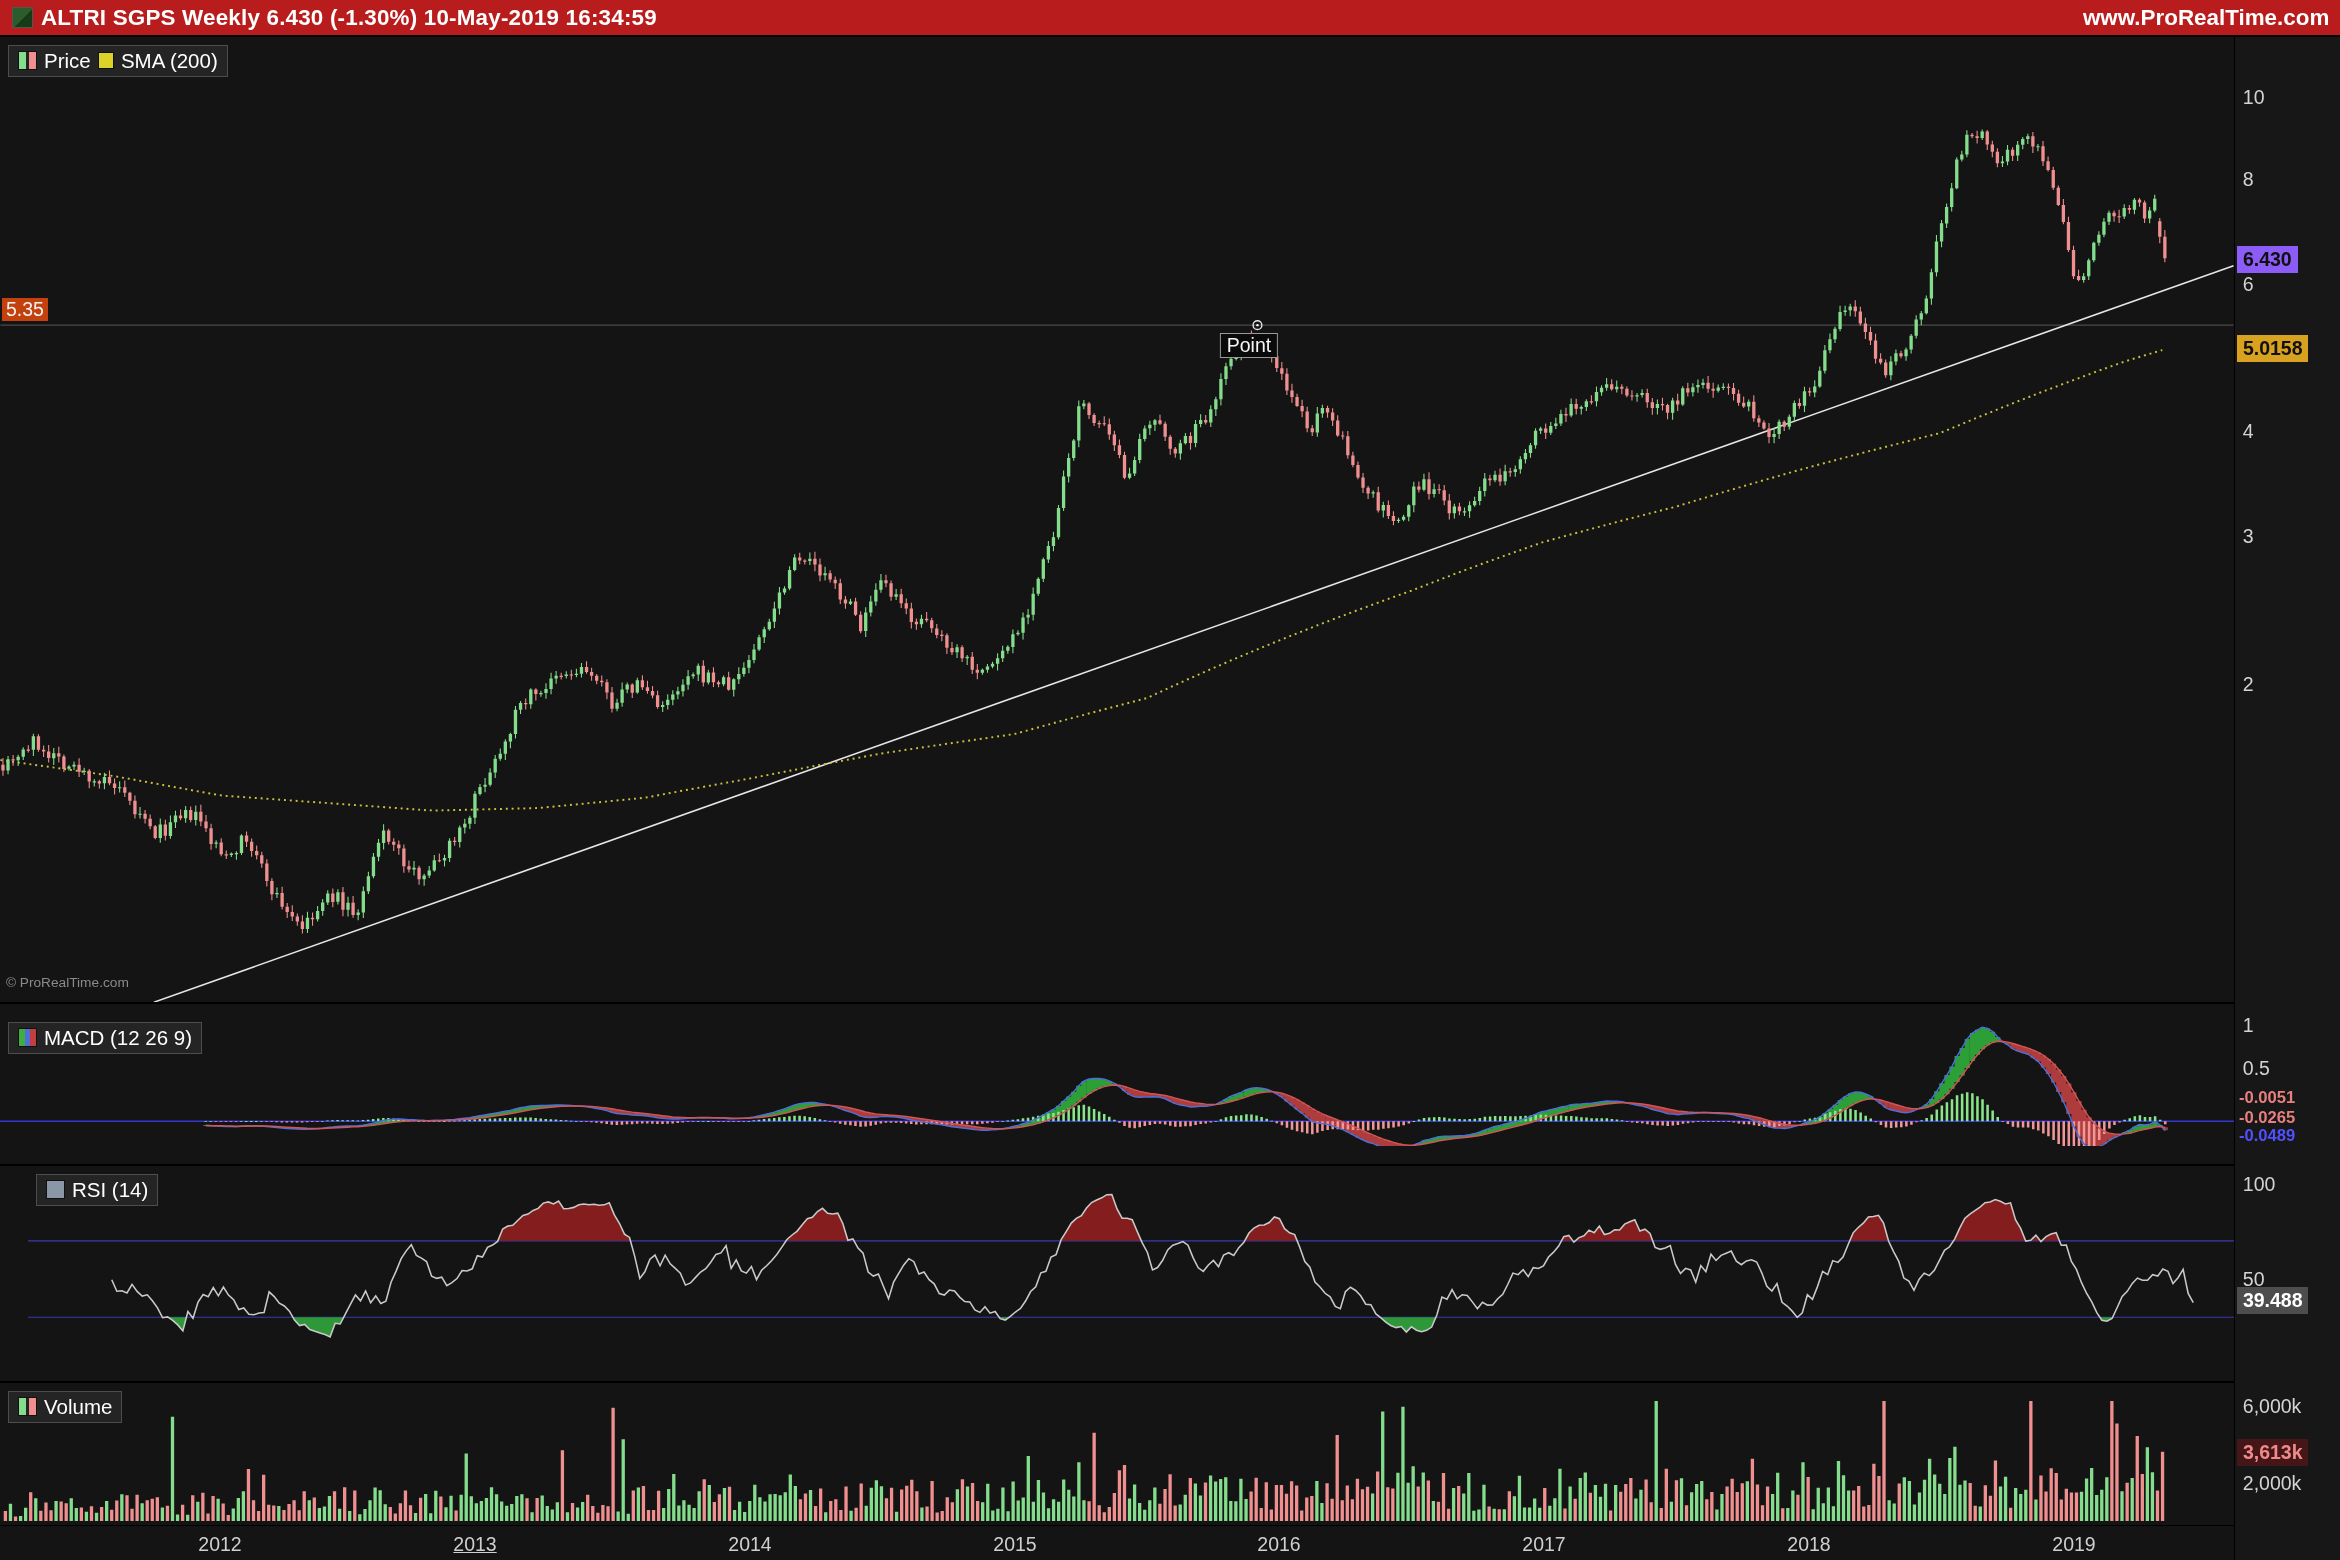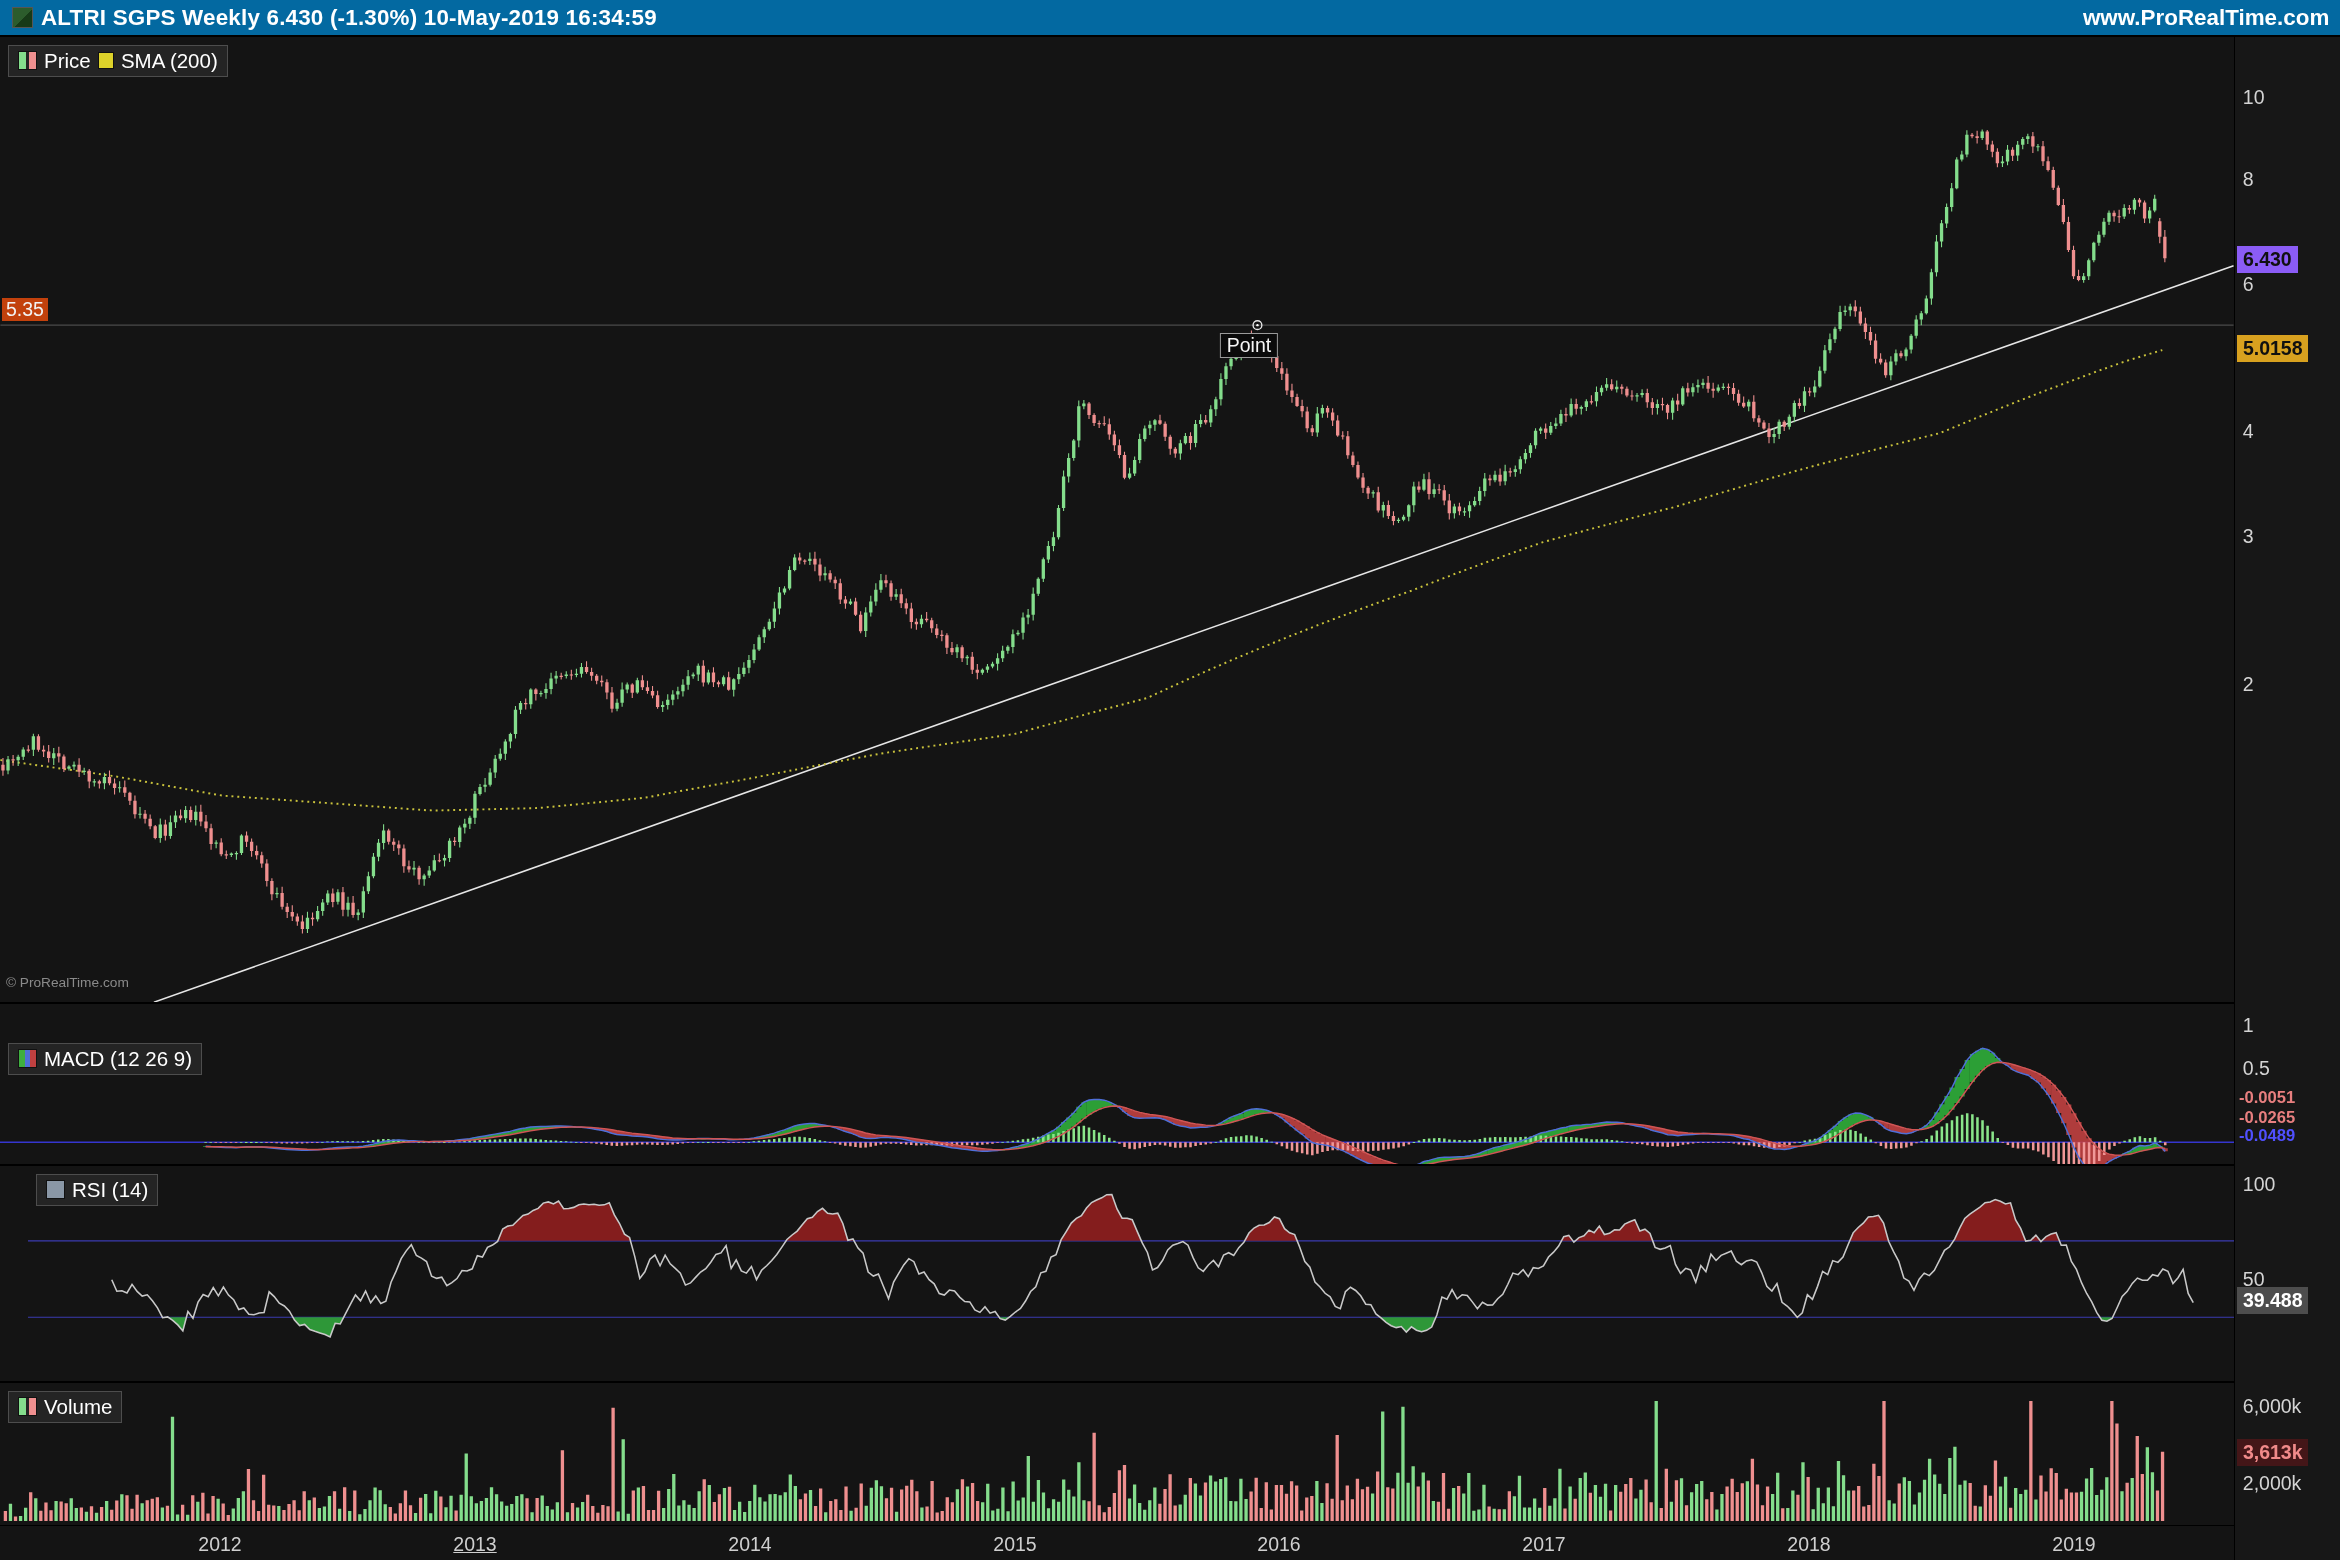--- a/index.html
+++ b/index.html
@@ -1,33 +1,33 @@
 <!DOCTYPE html>
 <html><head>
 <meta charset="utf-8">
 <style>
   html,body{margin:0;padding:0;background:#000;}
   .root{position:relative;width:2341px;height:1560px;background:#141414;overflow:hidden;
         font-family:"Liberation Sans",sans-serif;-webkit-user-select:none;user-select:none;}
   
-  .title-bar{position:absolute;top:0;left:0;width:2341px;height:37px;background:#0369a1;
+  .title-bar{position:absolute;top:0;left:0;width:2341px;height:37px;background:#b91c1c;
              border-bottom:2px solid #000;display:flex;align-items:center;justify-content:space-between;
              padding:0 11.7px;box-sizing:border-box;}
   .title-left{display:flex;align-items:center;gap:7.8px;}
   .app-icon{width:19.5px;height:19.5px;background:linear-gradient(135deg,#2c5c2c 0 55%,#173a17 55% 100%);
             border:1px solid #555;display:inline-block;}
   .chart-title{color:#fff;font-size:22.4px;font-weight:bold;letter-spacing:0.2px;}
   .site-url{color:#fff;font-size:22.4px;font-weight:bold;}
   
   .chart-area{position:absolute;top:37px;left:0;width:2234px;height:1523px;background:#141414;}
   .axis-strip{position:absolute;top:37px;left:2234px;width:106px;height:1523px;background:#171717;
               border-left:1px solid #000;}
   .panel{position:absolute;left:0;width:2234px;overflow:hidden;background:#141414;}
   .panel-main{top:0;height:965px;padding-left:16px;}
-  .panel-macd{top:998px;height:132px;padding-left:28px;}
+  .panel-macd{top:977px;height:132px;padding-left:28px;}
   .panel-rsi{top:1129px;height:215px;margin-left:28px;}
   .panel-vol{top:1346px;height:142px;}
   .sep{position:absolute;left:0;width:2234px;height:2px;background:#000;}
   .sep1{top:965px;} .sep2{top:1127px;} .sep3{top:1344px;}
   .time-axis{position:absolute;top:1488px;left:0;width:2234px;height:35px;background:#141414;
              border-top:1px solid #000;}
   .year-label{position:absolute;top:6.8px;transform:translateX(-50%);color:#cfcfcf;font-size:19.5px;}
   svg{position:absolute;top:0;left:0;display:block;}
   
   .legend{position:absolute;top:7.8px;left:7.8px;display:inline-flex;align-items:center;gap:6.8px;

